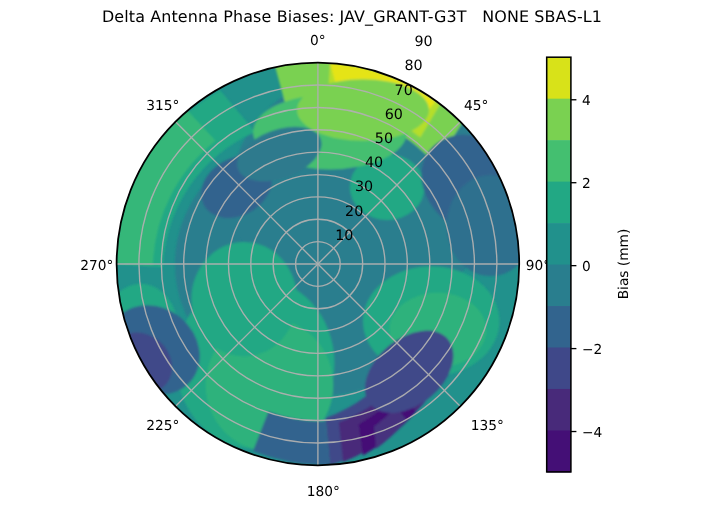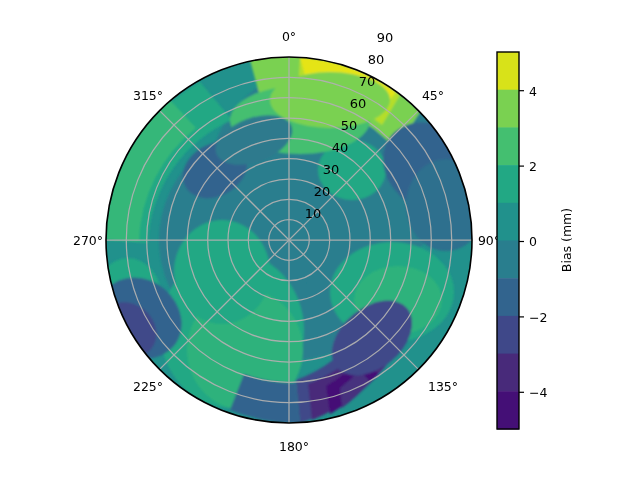--- a/index.html
+++ b/index.html
@@ -51,20 +51,21 @@
     font-family: "DejaVu Sans", sans-serif;
     font-size: 12.5px;
     fill: #000000;
   }
 </style>
 </head>
 <body>
 
 <div id="figure">
 
+  <div class="fig-title">Delta Antenna Phase Biases: JAV_GRANT-G3T   NONE SBAS-L1</div>
 
   <svg id="plot-svg" width="640" height="480" viewBox="0 0 640 480">
     <defs>
       <clipPath id="diskclip">
         <circle cx="289" cy="240" r="183"></circle>
       </clipPath>
 
       <filter id="soft" x="-10%" y="-10%" width="120%" height="120%">
         <feGaussianBlur stdDeviation="1.1"></feGaussianBlur>
       </filter>

